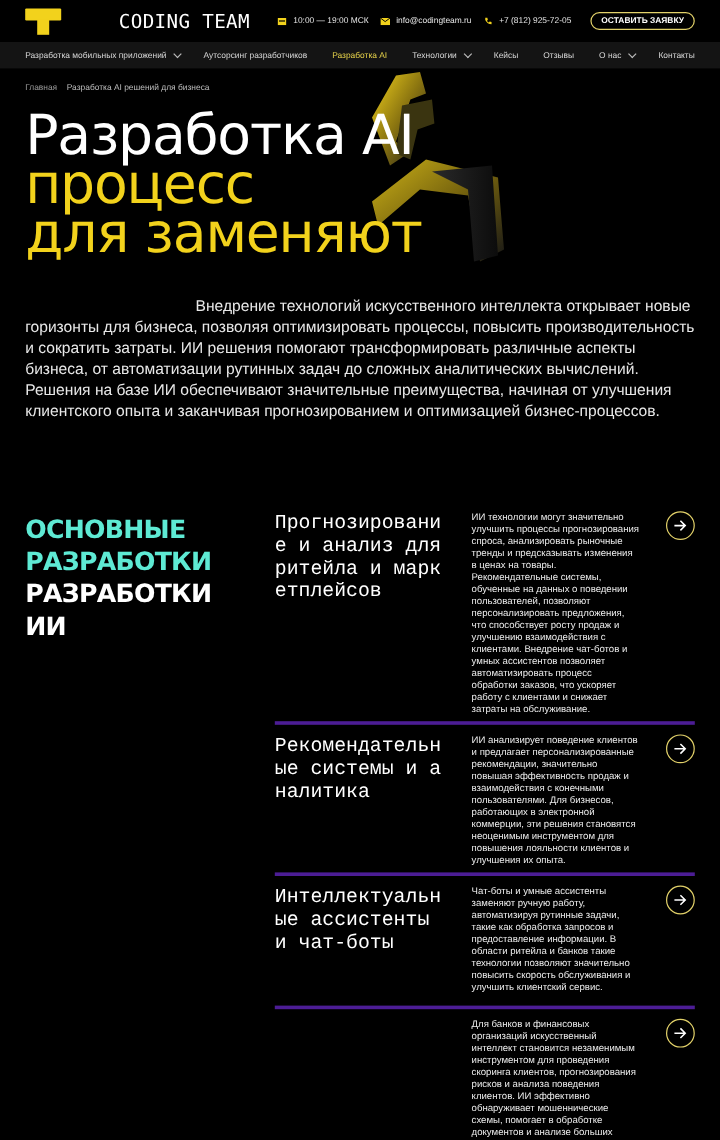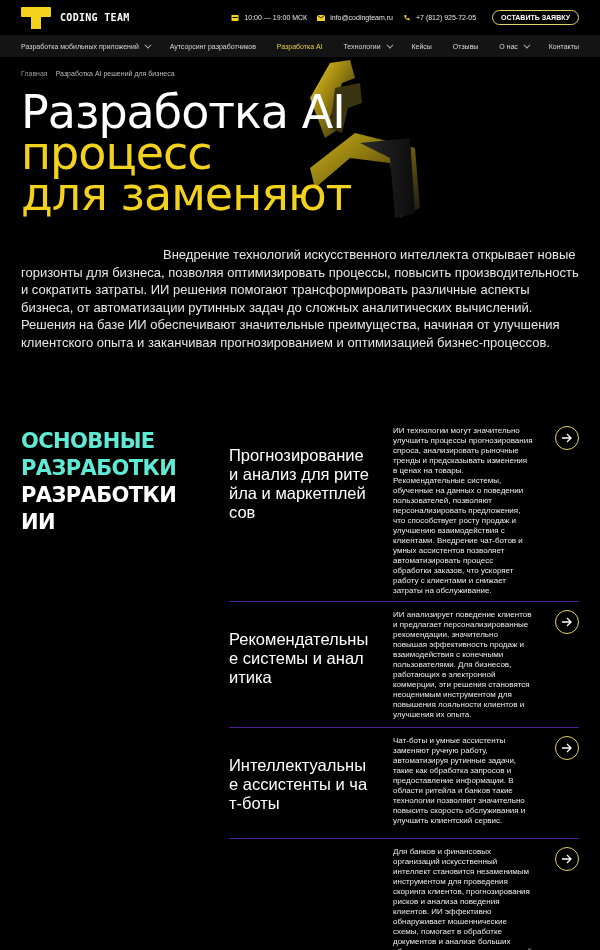--- a/index.html
+++ b/index.html
@@ -4,21 +4,21 @@
   <style>
     * { box-sizing: border-box; margin: 0; padding: 0; }
     html, body { width: 600px; height: 950px; background: #000; overflow: hidden; }
     body { font-family: "Liberation Sans", sans-serif; color: #fff; position: relative; }
 
     .topbar { height: 35px; display: flex; align-items: center; padding: 0 21px; background: #000; }
     .logo { display: flex; align-items: center; gap: 9px; }
     .logo-mark { width: 30px; height: 22px; position: relative; }
     .logo-mark .bar { position: absolute; left: 0; top: 0; width: 30px; height: 10px; background: #f2d21c; border-radius: 1px; }
     .logo-mark .stem { position: absolute; left: 10px; top: 9px; width: 10px; height: 13px; background: #f2d21c; }
-    .logo-text { font-family: "DejaVu Sans Mono", monospace; font-weight: bold; font-size: 10px; letter-spacing: 0.3px; color: #fff; }
+    .logo-text { font-family: "DejaVu Sans Mono", monospace; font-weight: normal; font-size: 16px; letter-spacing: 0.3px; color: #fff; margin-left: 39px; }
     .contacts { margin-left: auto; display: flex; align-items: center; gap: 0; }
     .contact { display: flex; align-items: center; gap: 5px; font-size: 7px; color: #e6e6e6; margin-right: 10px; }
     .contact .ico { width: 8px; height: 7px; display: inline-block; }
     .cta { border: 1.5px solid #e3d26a; border-radius: 10px; padding: 3px 8px; font-size: 7px; font-weight: bold; color: #fff; margin-left: 6px; white-space: nowrap; }
 
     .nav { height: 22px; background: #141414; display: flex; align-items: center; justify-content: space-between; padding: 0 21px; }
     .nav-item { font-size: 7px; color: #d8d8d8; display: flex; align-items: center; gap: 5px; white-space: nowrap; }
     .nav-item.active { color: #e6d24a; }
     .chev { width: 5px; height: 5px; border-right: 1px solid #bbb; border-bottom: 1px solid #bbb; transform: rotate(45deg) translateY(-2px); display: inline-block; }
 
@@ -30,23 +30,23 @@
     .hero-title .w { color: #fff; display: block; }
     .hero-title .y { color: #f2d21c; display: block; }
 
     .intro { position: absolute; left: 21px; top: 246px; width: 560px; font-size: 13px; line-height: 17.5px; color: #e8e8e8; text-indent: 142px; }
 
     .section-title { position: absolute; left: 21px; top: 428px; font-family: "DejaVu Sans", sans-serif; font-weight: bold; font-size: 21px; line-height: 27px; letter-spacing: -0.6px; }
     .section-title .y { color: #5eead4; display: block; }
     .section-title .w { color: #fff; display: block; }
 
     .items { position: absolute; left: 229px; top: 418px; width: 350px; }
-    .item { position: relative; border-top: 1px solid #4c1d95; }
+    .item { position: relative; border-top: 3px solid #4c1d95; }
     .item:first-child { border-top: none; }
-    .item-title { position: absolute; left: 0; top: 8px; width: 140px; font-family: Liberation Sans, sans-serif; font-size: 16.5px; line-height: 19px; color: #fff; word-break: break-all; margin-top: 20px; }
+    .item-title { position: absolute; left: 0; top: 8px; width: 140px; font-family: Liberation Mono, monospace; font-size: 16.5px; line-height: 19px; color: #fff; word-break: break-all; }
     .item-desc { position: absolute; left: 164px; top: 8px; width: 140px; font-size: 8px; line-height: 10px; color: #ececec; }
     .arrow-btn { position: absolute; right: 0; top: 8px; width: 24px; height: 24px; border: 1px solid #e3d26a; border-radius: 50%; display: flex; align-items: center; justify-content: center; }
   </style>
 </head>
 <body>
 
 <div class="topbar">
   <div class="logo">
     <div class="logo-mark">
       <div class="bar"></div>

